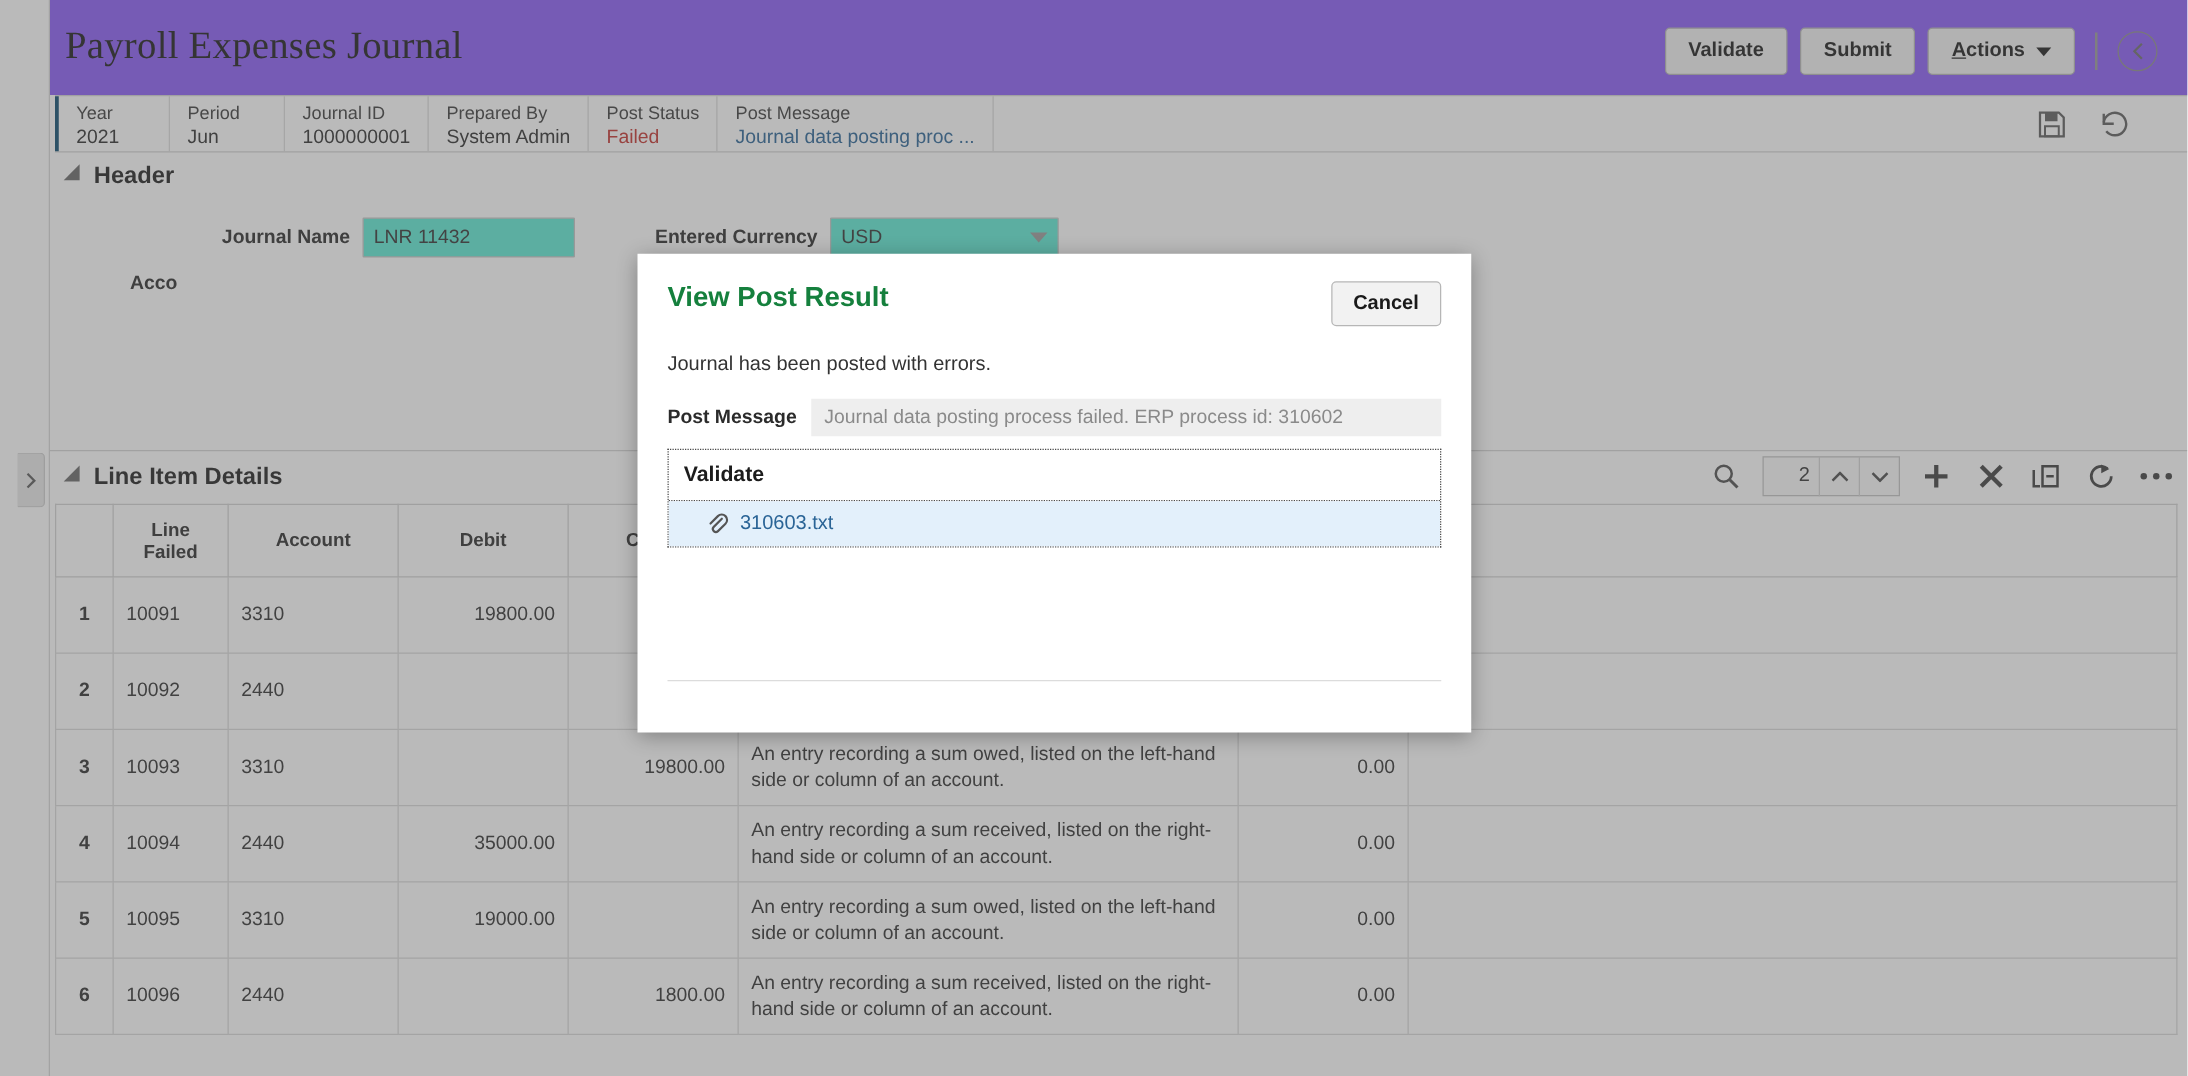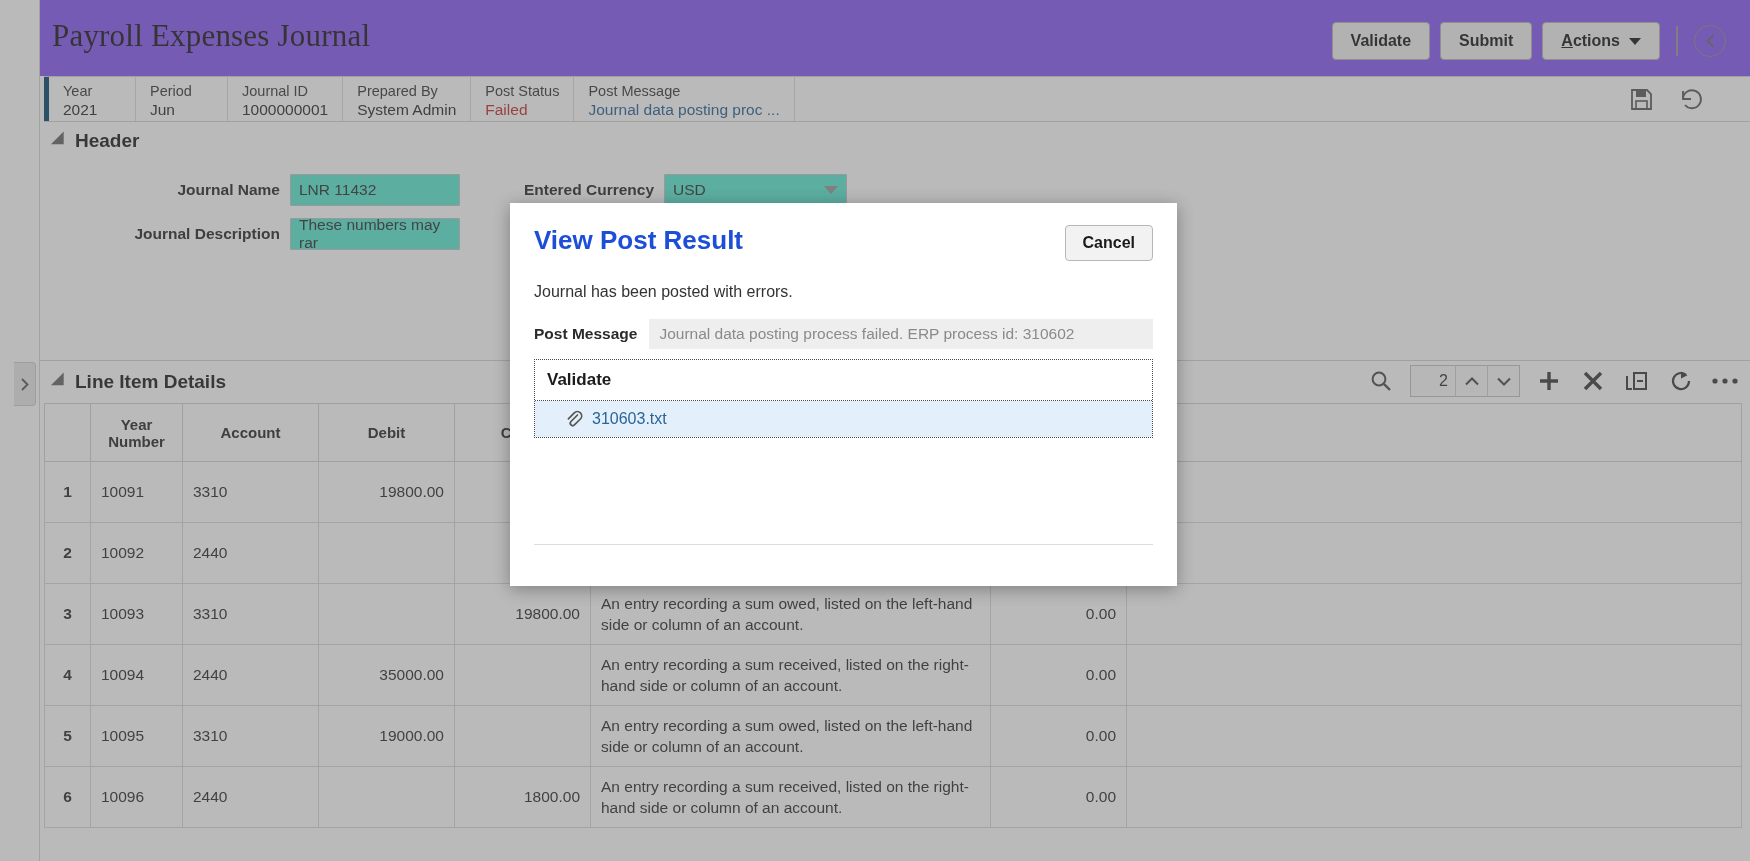--- a/index.html
+++ b/index.html
@@ -103,21 +103,21 @@
     align-items: stretch;
     background: #ffffff;
     margin-left: 4px;
   }
   .sum-cell {
     padding: 4px 14px 0 14px;
     border-right: 1px solid #dcdcdc;
     display: flex; flex-direction: column; justify-content: center;
     min-width: 92px;
   }
-  .sum-cell:first-child { border-left: 5px solid #0c4a6e; }
+  .sum-cell:first-child { border-left: 3px solid #0c4a6e; }
   .sum-label { font-size: 14.5px; color: #3b3b3b; line-height: 17px; }
   .sum-value { font-size: 15.5px; color: #2d2d2d; line-height: 19px; }
   .sum-value.failed { color: #c4322e; }
   .sum-value.link { color: #2a6496; }
   .sum-spacer { flex: 1; }
   .sum-icons {
     display: flex; align-items: center; gap: 26px;
     padding-right: 46px; color: #5d5d5d;
   }
   .sum-icons svg { display: block; }
@@ -251,21 +251,21 @@
     width: 667px; height: 383px;
     background: #ffffff;
     box-shadow: 0 3px 16px rgba(0,0,0,0.32);
     z-index: 60;
     padding: 22px 24px 0 24px;
   }
   .modal-head {
     display: flex; align-items: flex-start; justify-content: space-between;
     margin-bottom: 22px;
   }
-  .modal-title { font-size: 26px; font-weight: bold; color: #1d4ed8; }
+  .modal-title { font-size: 22px; font-weight: bold; color: #15803d; }
   .cancel-btn {
     height: 36px; padding: 0 17px;
     border: 1px solid #b6b6b6; border-radius: 4px;
     background: #f2f2f2; color: #1a1a1a;
     font-size: 16px; font-weight: bold;
     display: inline-flex; align-items: center; cursor: pointer;
   }
   .modal-msg { font-size: 16px; color: #333; margin-bottom: 18px; }
   .pm-row { display: flex; align-items: center; gap: 12px; margin-bottom: 10px; }
   .pm-label { font-size: 15.5px; font-weight: bold; color: #2b2b2b; }
@@ -385,24 +385,20 @@
           </div>
           <div class="fld" style="margin-left:64px;">
             <span class="fld-label">Entered Currency</span>
             <span class="fld-input fld-select">
               <span>USD</span>
               <span class="chev"></span>
             </span>
           </div>
         </div>
         <div class="form-row">
-          <div class="fld" style="width:420px; justify-content:flex-end;">
-            <span class="fld-label">Journal Description</span>
-            <span class="fld-input w170">These numbers may rar</span>
-          </div>
           <div class="fld" style="margin-left:64px;">
             <span class="fld-label">Acco</span>
           </div>
         </div>
       </div>
 
       <div class="lid-head">
         <span class="tri"></span>
         <span class="lid-title">Line Item Details</span>
 
@@ -458,21 +454,21 @@
               <circle cx="23" cy="4" r="2.6" fill="#3f3f3f"></circle>
             </svg>
           </span>
         </div>
       </div>
 
       <table class="lines">
         <thead>
           <tr>
             <th class="col-sel"></th>
-            <th class="col-num">Year Number</th>
+            <th class="col-num">Line Failed</th>
             <th class="col-acct">Account</th>
             <th class="col-debit">Debit</th>
             <th class="col-credit">Credit</th>
             <th class="col-desc">Description</th>
             <th class="col-base">Base Amount</th>
             <th></th>
           </tr>
         </thead>
         <tbody>
           <tr>

